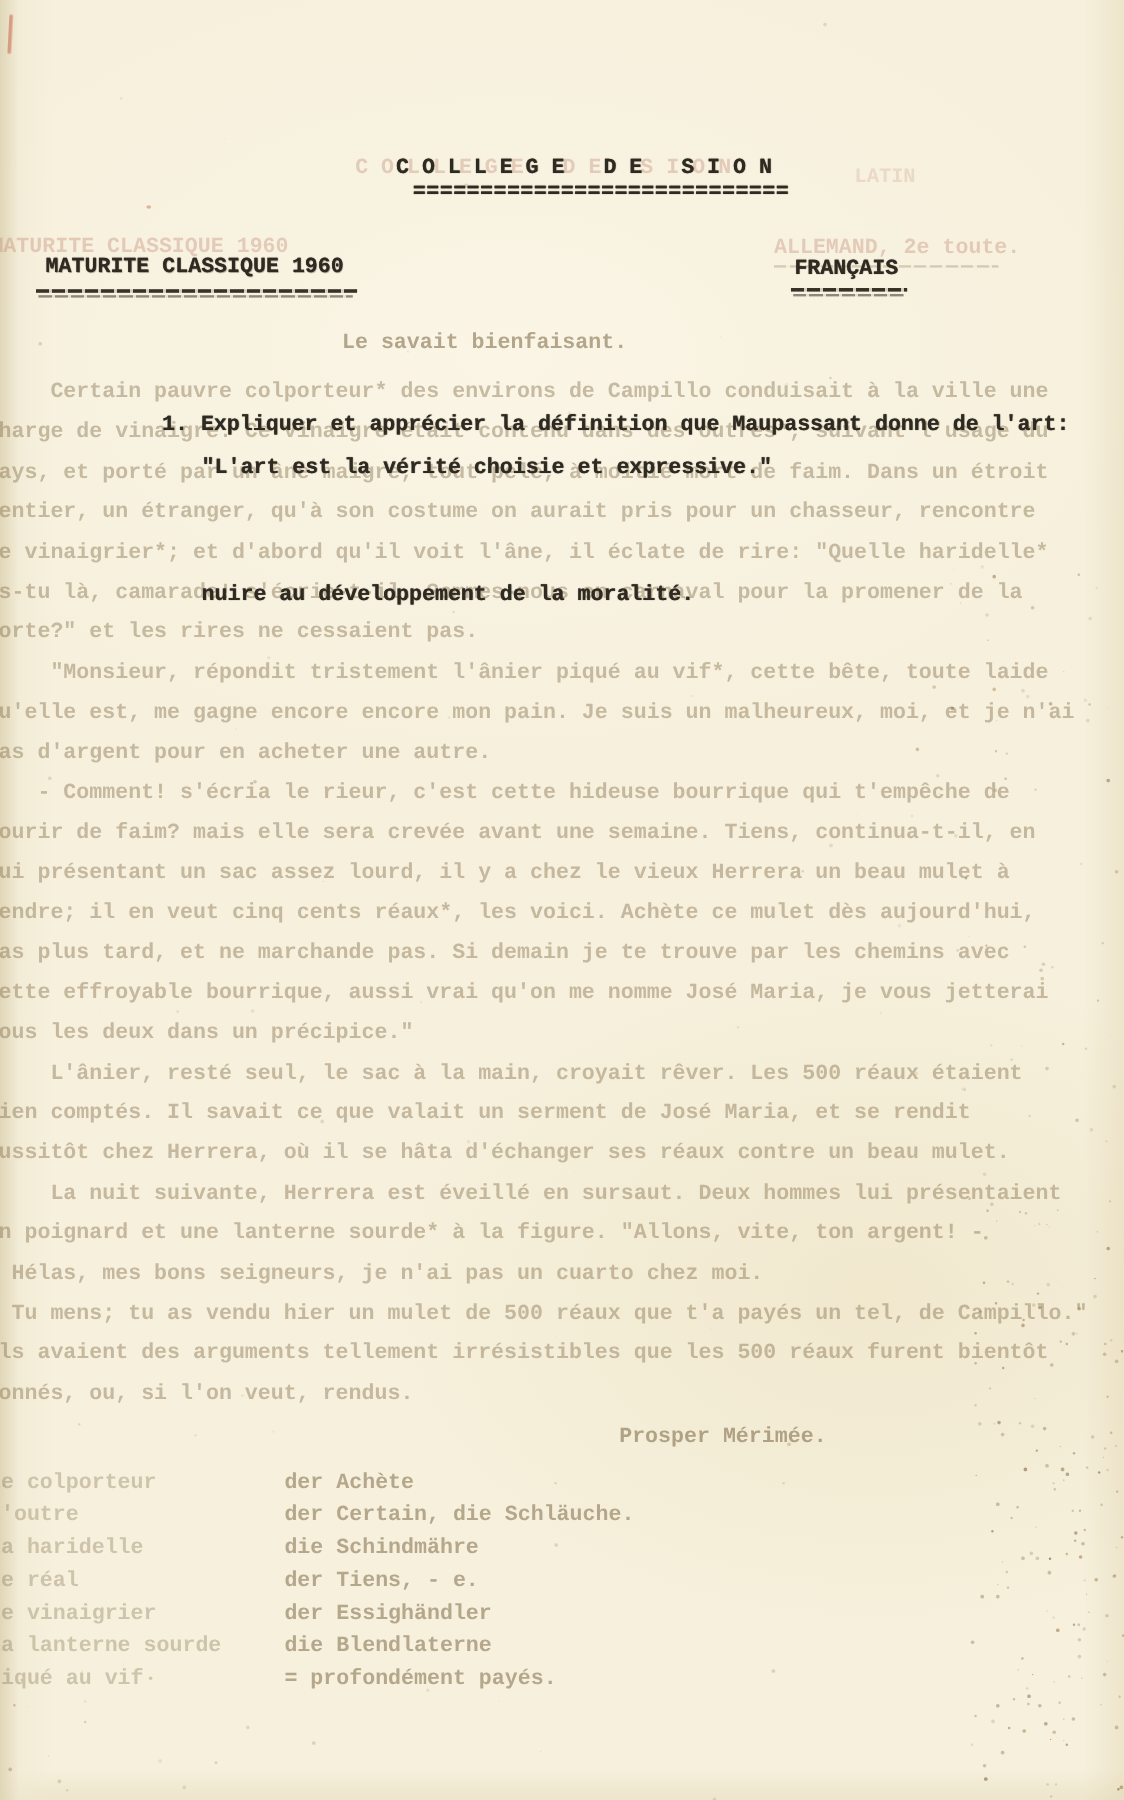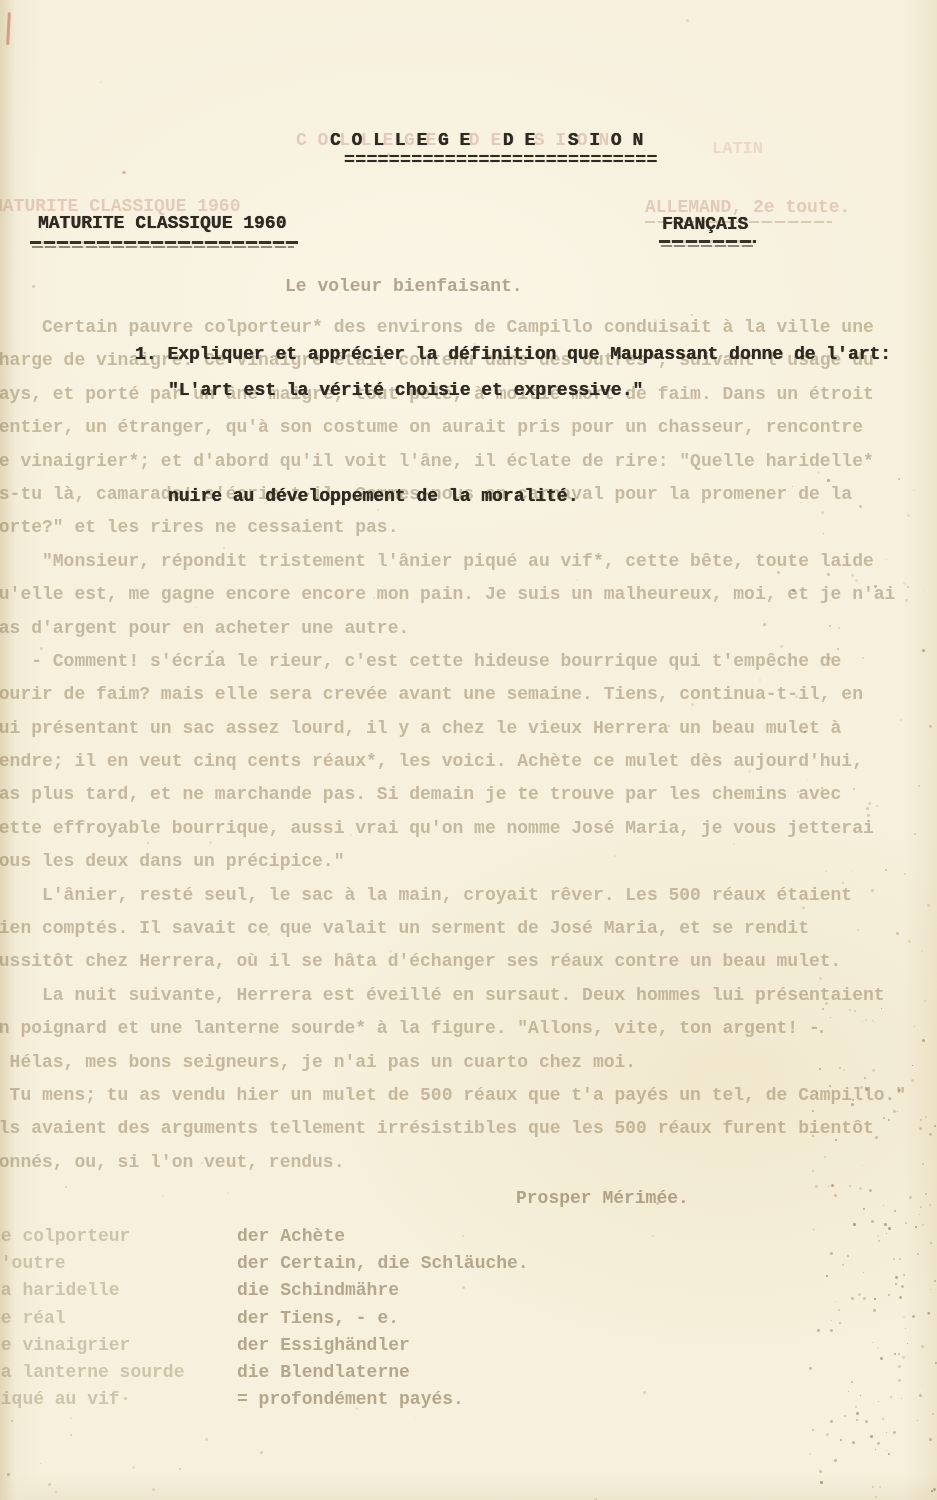--- a/index.html
+++ b/index.html
@@ -78,21 +78,21 @@
   <div class="dash-line" style="left:30px;top:241px;width:268px;"></div>
   <div class="dash-line sub" style="left:32px;top:246px;width:262px;"></div>
 
   <div class="tw ghost-pink" style="left:645px;top:197px;">ALLEMAND, 2e toute.</div>
   <div class="dash-line ghostline" style="left:645px;top:221px;width:187px;"></div>
 
   <div class="tw ink" style="left:662px;top:214px;">FRANÇAIS</div>
   <div class="dash-line" style="left:659px;top:240px;width:97px;"></div>
   <div class="dash-line sub" style="left:661px;top:245px;width:92px;"></div>
 
-  <div class="tw ghost ghost-strong" style="left:285px;top:276px;">Le voleur bienfaisant.</div>
+  <div class="tw ghost ghost-strong" style="left:285px;top:276px;">Le savait bienfaisant.</div>
 
   <div id="ghost-story" class="ghost">
       <div class="gline">     Certain pauvre colporteur* des environs de Campillo conduisait à la ville une</div>
       <div class="gline">charge de vinaigre. Ce vinaigre était contenu dans des outres*, suivant l'usage du</div>
       <div class="gline">pays, et porté par un âne maigre, tout pelé, à moitié mort de faim. Dans un étroit</div>
       <div class="gline">sentier, un étranger, qu'à son costume on aurait pris pour un chasseur, rencontre</div>
       <div class="gline">le vinaigrier*; et d'abord qu'il voit l'âne, il éclate de rire: "Quelle haridelle*</div>
       <div class="gline">as-tu là, camarade! s'écrie-t-il. Sommes-nous en carnaval pour la promener de la</div>
       <div class="gline">sorte?" et les rires ne cessaient pas.</div>
       <div class="gline">     "Monsieur, répondit tristement l'ânier piqué au vif*, cette bête, toute laide</div>

